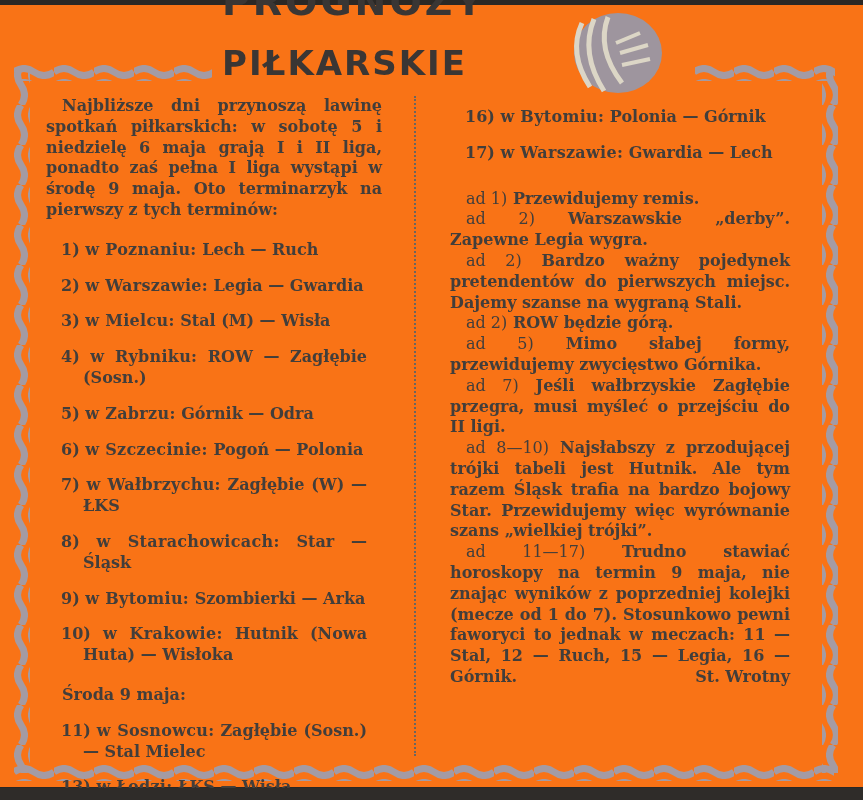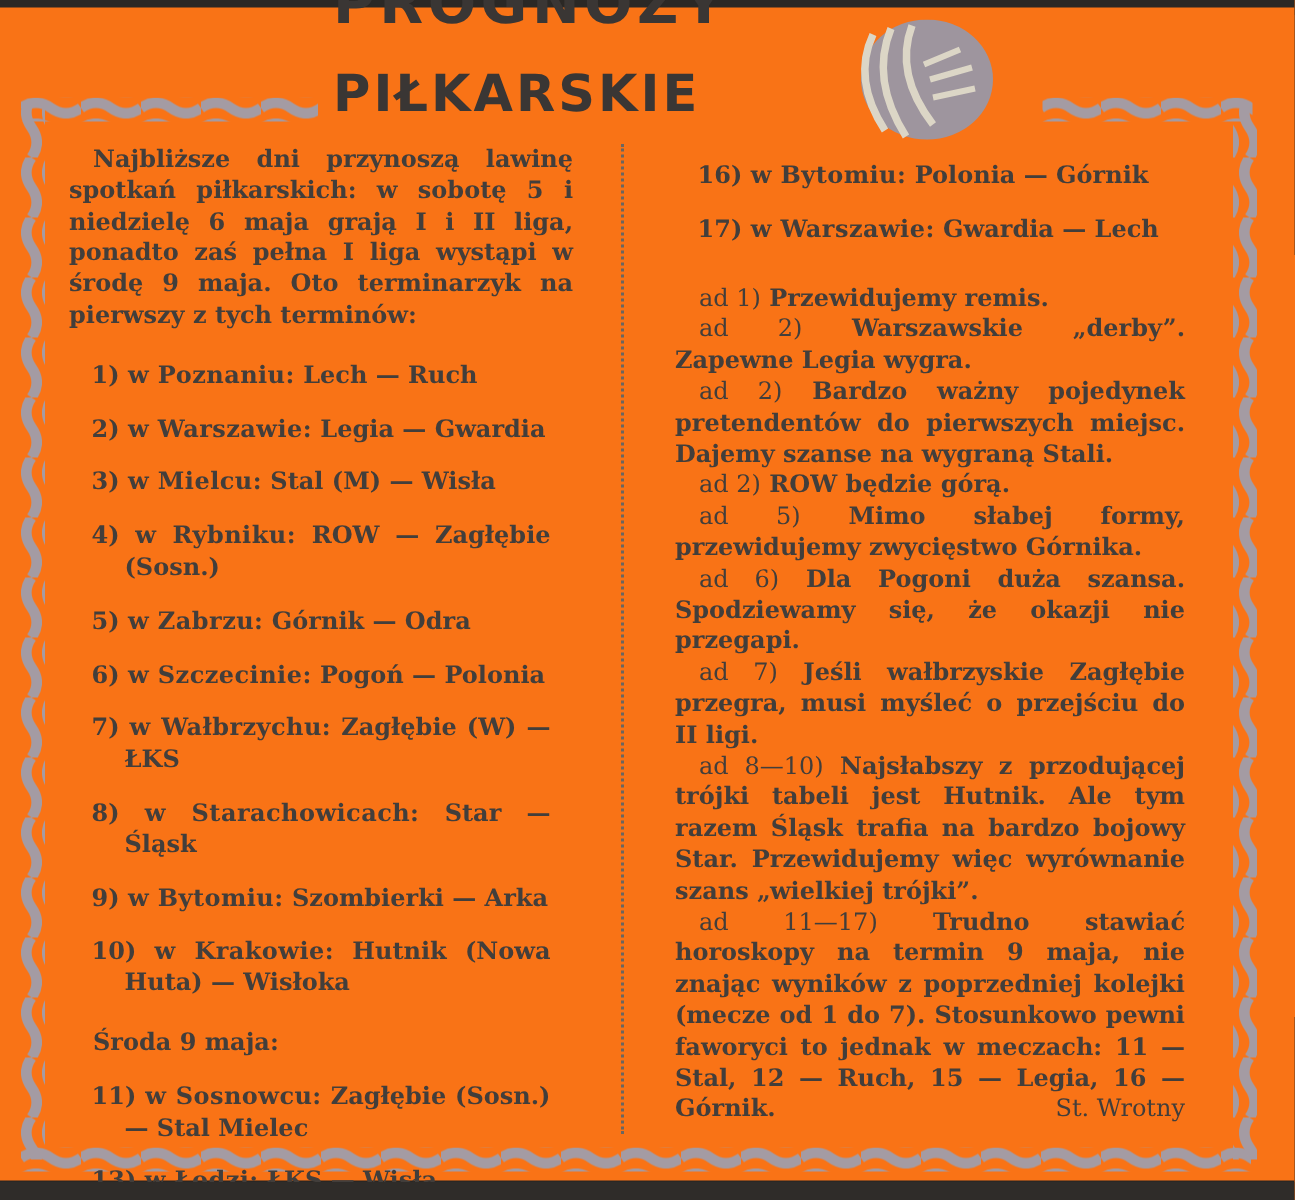--- a/index.html
+++ b/index.html
@@ -38,21 +38,21 @@
     .col-left { left: 46px; width: 336px; }
     .col-right { left: 450px; width: 340px; top: 92px; }
     .divider {
       position: absolute; left: 414px; top: 96px; width: 0; height: 660px;
       border-left: 2px dotted #6b6660;
     }
     .p { margin: 0; text-indent: 16px; }
     .item { margin: 15px; padding-left: 22px; text-indent: -22px; }
     .item .city { font-weight: 900; letter-spacing: 0.3px; }
     .gap { height: 4px; }
-    .author { float: right; font-weight: 400; }
+    .author { float: right; font-weight: 700; }
     .b { font-weight: 400; }
   </style>
 </head>
 <body>
 
 <div class="topbar"></div>
 <div class="paper">
 
   <svg class="frame" viewBox="0 0 830 718" width="830" height="718">
     <defs>
@@ -116,20 +116,19 @@
 <div class="col col-right">
   <p class="item"><span>16)</span> <span class="city">w Bytomiu:</span> <span>Polonia — Górnik</span></p>
   <p class="item"><span>17)</span> <span class="city">w Warszawie:</span> <span>Gwardia — Lech</span></p>
   <div class="gap" style="height:10px"></div>
   <div>
     <p class="p"><span class="b">ad 1)</span> <span>Przewidujemy remis.</span></p>
     <p class="p"><span class="b">ad 2)</span> <span>Warszawskie „derby”. Zapewne Legia wygra.</span></p>
     <p class="p"><span class="b">ad 2)</span> <span>Bardzo ważny pojedynek pretendentów do pierwszych miejsc. Dajemy szanse na wygraną Stali.</span></p>
     <p class="p"><span class="b">ad 2)</span> <span>ROW będzie górą.</span></p>
     <p class="p"><span class="b">ad 5)</span> <span>Mimo słabej formy, przewidujemy zwycięstwo Górnika.</span></p>
-    <p class="p"><span class="b">ad 6)</span> <span>Dla Pogoni duża szansa. Spodziewamy się, że okazji nie przegapi.</span></p>
     <p class="p"><span class="b">ad 7)</span> <span>Jeśli wałbrzyskie Zagłębie przegra, musi myśleć o przejściu do II ligi.</span></p>
     <p class="p"><span class="b">ad 8—10)</span> <span>Najsłabszy z przodującej trójki tabeli jest Hutnik. Ale tym razem Śląsk trafia na bardzo bojowy Star. Przewidujemy więc wyrównanie szans „wielkiej trójki”.</span></p>
     <p class="p"><span class="b">ad 11—17)</span> <span>Trudno stawiać horoskopy na termin 9 maja, nie znając wyników z poprzedniej kolejki (mecze od 1 do 7). Stosunkowo pewni faworyci to jednak w meczach: 11 — Stal, 12 — Ruch, 15 — Legia, 16 — Górnik.</span> <span class="author">St. Wrotny</span></p>
   </div>
 </div>
 
 <div class="botbar"></div>
 
 </body></html>

